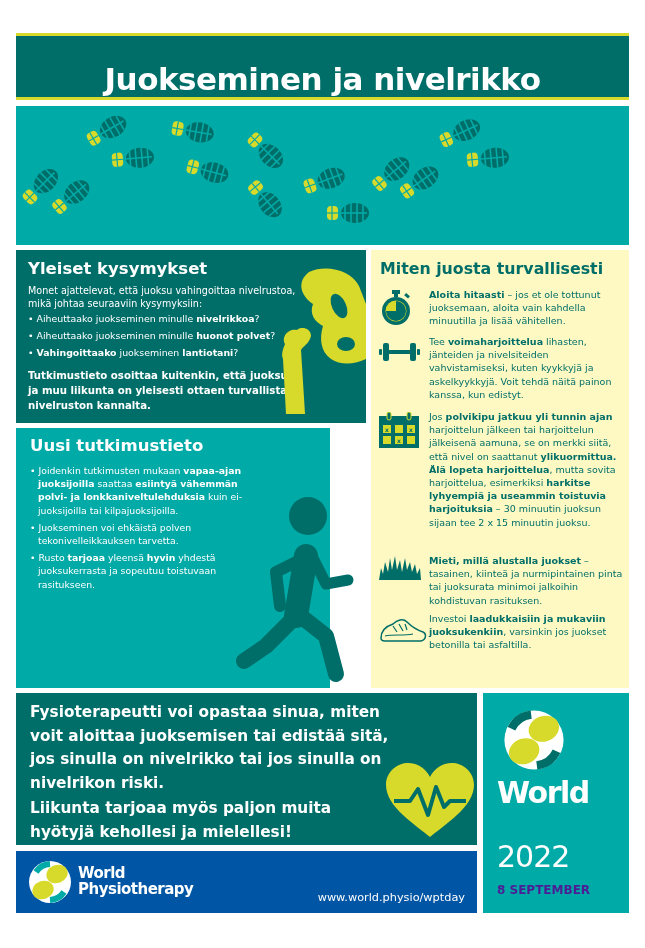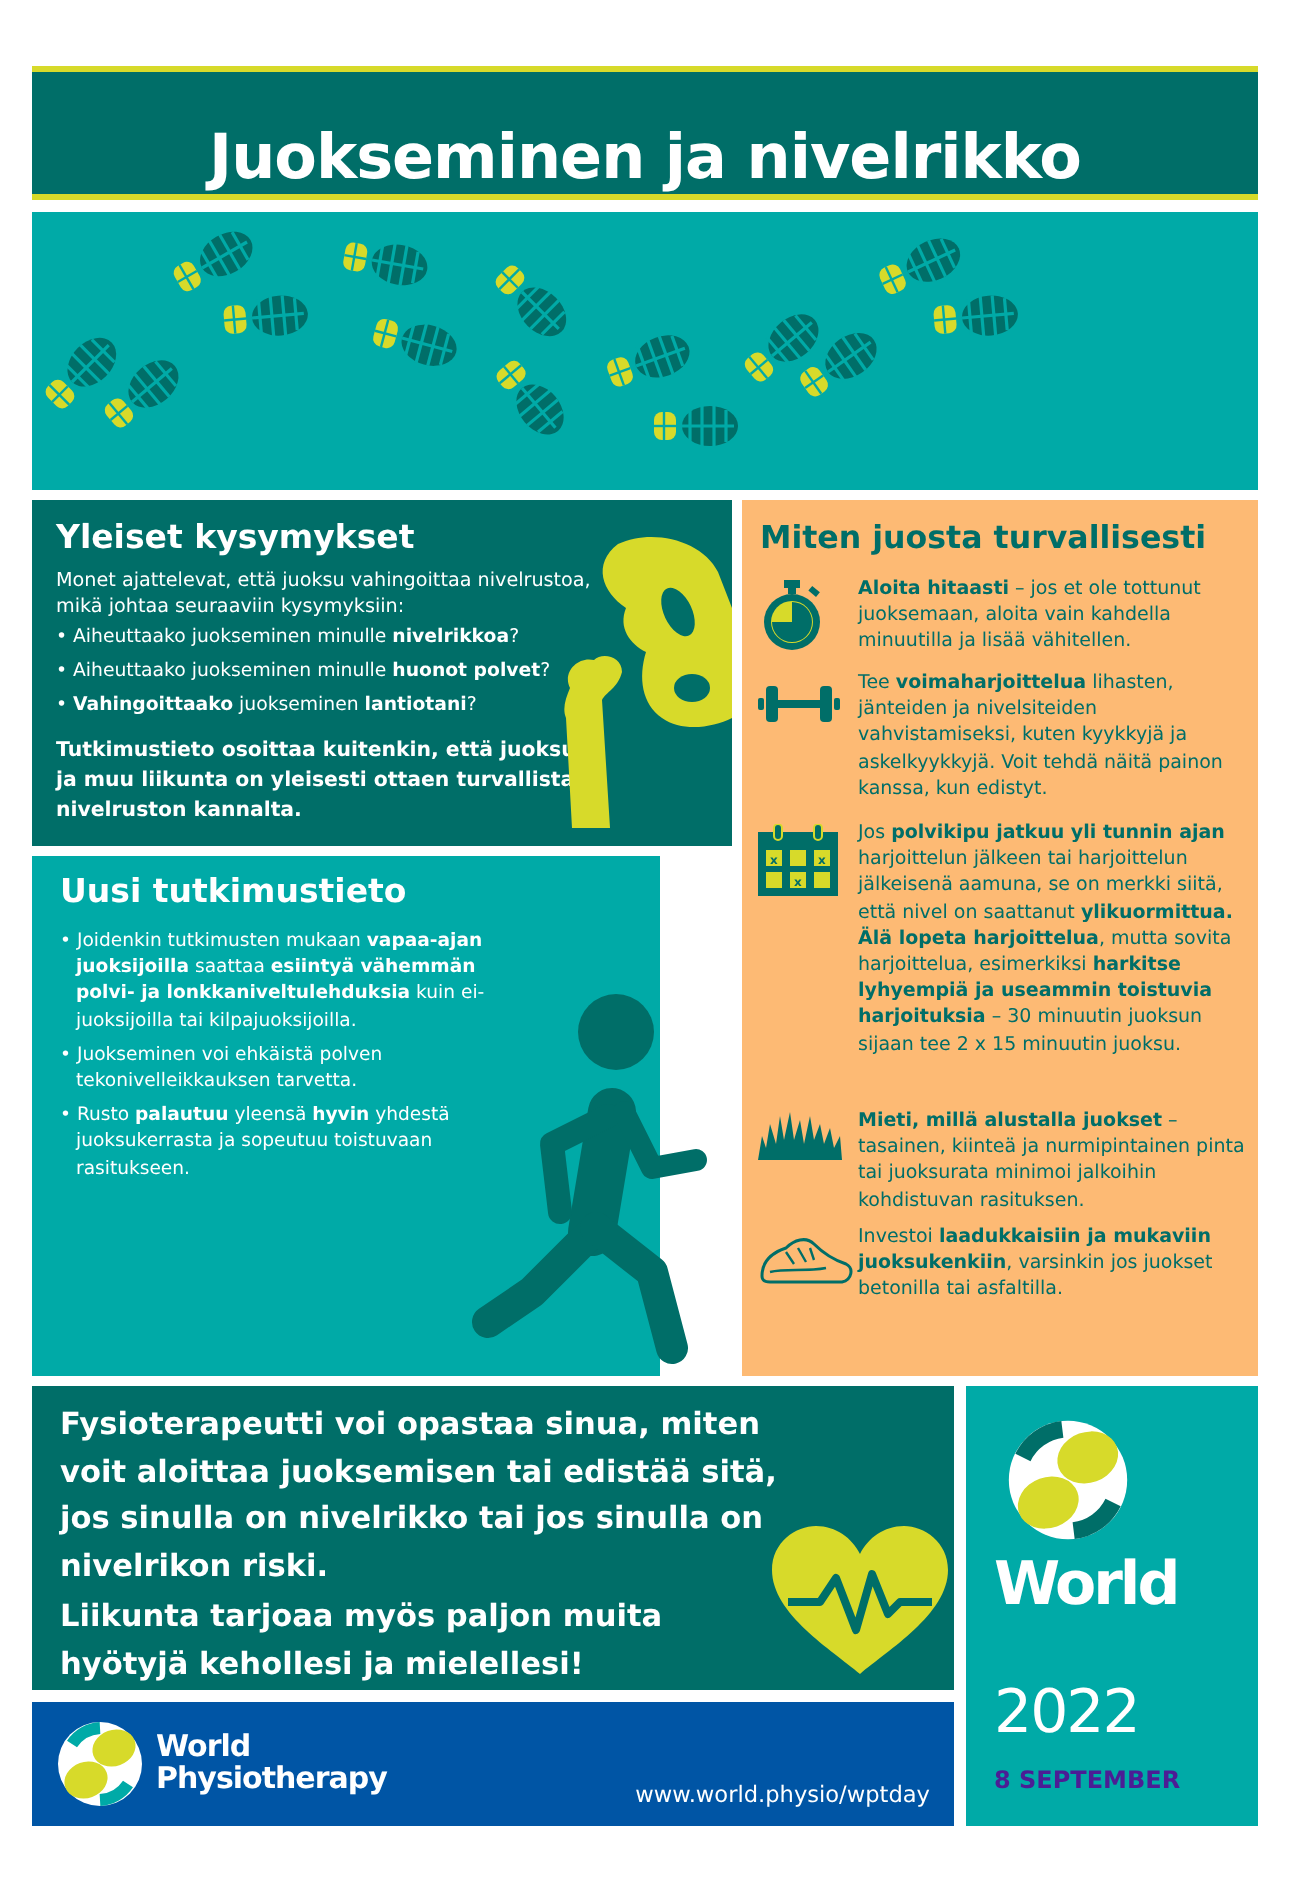--- a/index.html
+++ b/index.html
@@ -11,21 +11,21 @@
             border-top:3px solid #d7da2a; border-bottom:3px solid #d7da2a; box-sizing:border-box;
             display:flex; align-items:flex-end; justify-content:center; }
   #header h1 { margin:0; color:#fff; font-family:"DejaVu Sans", sans-serif; font-weight:bold;
                font-size:31px; letter-spacing:-0.5px; }
   
   #banner { left:16px; top:106px; width:613px; height:139px; background:#00aaa7; overflow:hidden; }
   
   .panel { position:absolute; box-sizing:border-box; }
   #p-general { left:16px; top:250px; width:350px; height:173px; background:#006e68; color:#fff; }
   #p-research { left:16px; top:428px; width:314px; height:260px; background:#00aaa7; color:#fff; }
-  #p-safe { left:371px; top:250px; width:258px; height:438px; background:#fdba74; color:#006e68; }
+  #p-safe { left:371px; top:250px; width:258px; height:438px; background:#fef9c3; color:#006e68; }
   #p-cta { left:16px; top:693px; width:461px; height:152px; background:#006e68; color:#fff; }
   #p-footer { left:16px; top:851px; width:461px; height:62px; background:#0055a5; color:#fff; }
   #p-ptday { left:483px; top:693px; width:146px; height:220px; background:#00aaa7; color:#fff; }
 
   .ptitle { font-weight:bold; font-size:16.5px; margin:0; position:absolute; }
   .txt { font-size:9.6px; line-height:13.2px; position:absolute; }
   .txt b { font-weight:bold; }
   .bul { margin:0 0 4px 0; padding-left:8px; text-indent:-8px; }
   .bul::before { content:"• "; }
   .row { position:absolute; left:0; width:258px; }
@@ -126,21 +126,21 @@
     <ellipse cx="75" cy="80" rx="9" ry="7" fill="#006e68"></ellipse>
     <path d="M14 80 C10 72 18 64 26 66 C30 62 40 64 40 72 C38 80 32 82 30 86 L34 150 L15 150 L12 95 C10 90 12 85 14 80 Z" fill="#d7da2a"></path>
   </svg>
 </div>
 
 <div id="p-research" class="panel">
   <h2 class="ptitle" style="left:14px;top:8px;">Uusi tutkimustieto</h2>
   <div class="txt" style="left:14px;top:36px;width:235px;font-size:9.3px;">
     <div class="bul"><span>Joidenkin tutkimusten mukaan </span><b>vapaa-ajan juoksijoilla</b><span> saattaa </span><b>esiintyä vähemmän polvi- ja lonkkaniveltulehduksia</b><span> kuin ei-juoksijoilla tai kilpajuoksijoilla.</span></div>
     <div class="bul"><span>Juokseminen voi ehkäistä polven tekonivelleikkauksen tarvetta.</span></div>
-    <div class="bul"><span>Rusto </span><b>palautuu</b><span> yleensä </span><b>hyvin</b><span> yhdestä juoksukerrasta ja sopeutuu toistuvaan rasitukseen.</span></div>
+    <div class="bul"><span>Rusto </span><b>tarjoaa</b><span> yleensä </span><b>hyvin</b><span> yhdestä juoksukerrasta ja sopeutuu toistuvaan rasitukseen.</span></div>
   </div>
   <svg class="abs" style="left:210px;top:68px;" width="135" height="190" viewBox="0 0 135 190">
     <circle cx="82" cy="20" r="19" fill="#006e68"></circle>
     <g stroke="#006e68" stroke-linecap="round" fill="none">
       <line x1="80" y1="60" x2="70" y2="120" stroke-width="24"></line>
       <polyline points="78,62 50,76 54,110" stroke-width="12" stroke-linejoin="round"></polyline>
       <polyline points="86,60 100,88 122,84" stroke-width="11" stroke-linejoin="round"></polyline>
       <polyline points="72,118 40,150 18,165" stroke-width="16" stroke-linejoin="round"></polyline>
       <polyline points="72,118 100,140 110,178" stroke-width="16" stroke-linejoin="round"></polyline>
     </g>

